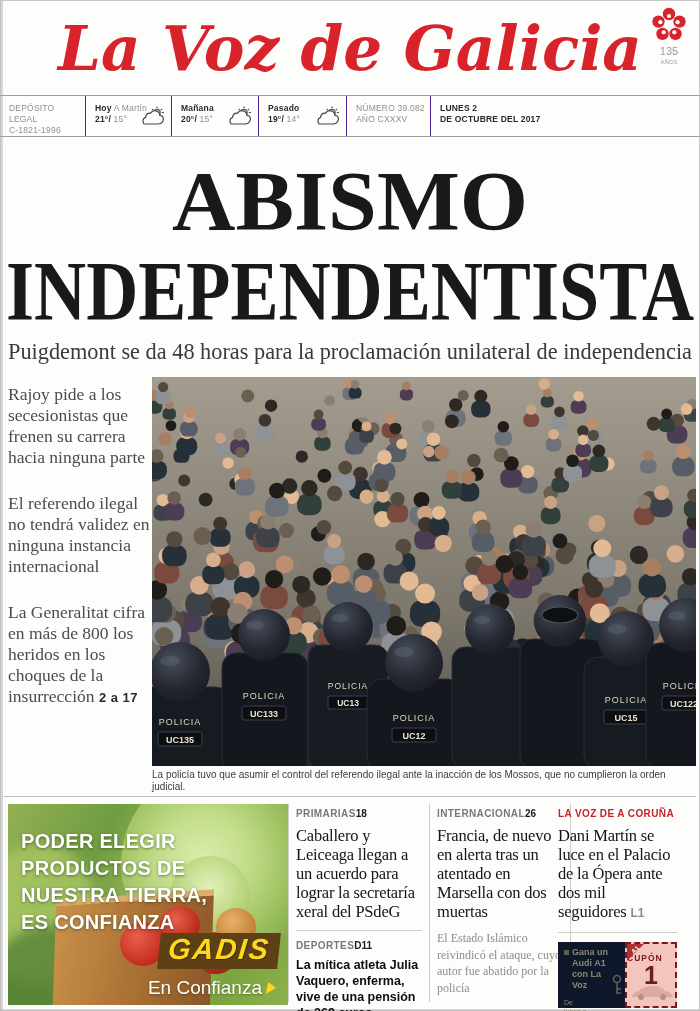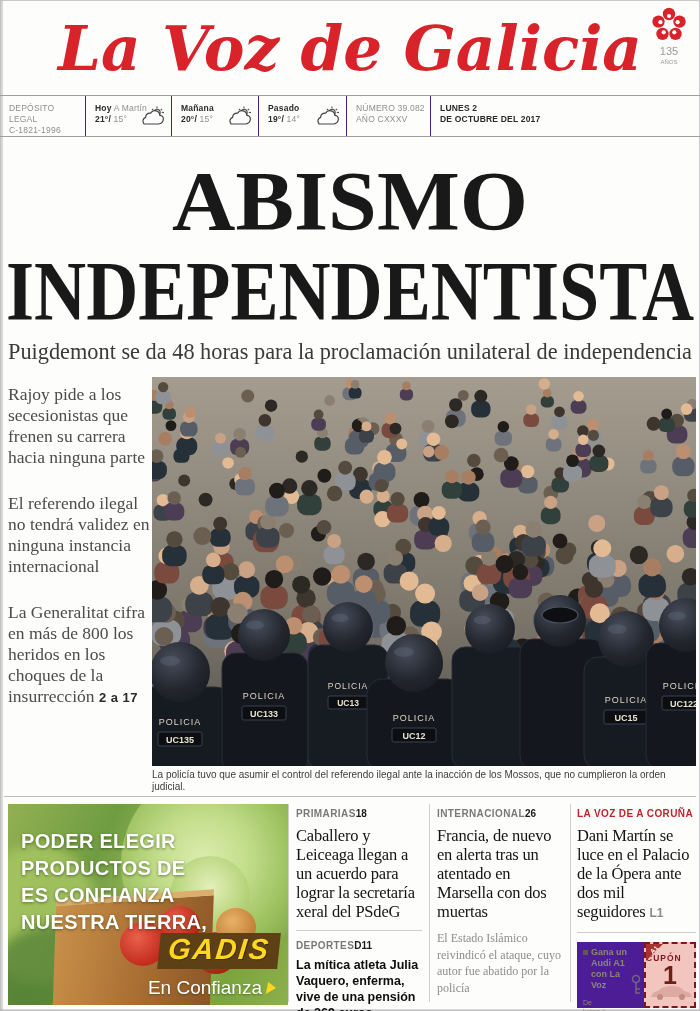--- a/index.html
+++ b/index.html
@@ -74,35 +74,35 @@
   #gadis-tag{position:absolute;right:12px;bottom:6px;font-size:19px;color:#fff;
     text-shadow:0 1px 2px rgba(30,50,10,.5)}
   .tag-arrow{display:inline-block;width:0;height:0;border-left:9px solid #ffd71c;
     border-top:6px solid transparent;border-bottom:6px solid transparent;
     margin-left:5px;transform:skewX(-12deg)}
 
   
   .bcol{position:absolute;top:808px}
   #col-2{left:296px;width:126px}
   #col-3{left:437px;width:126px}
-  #col-4{left:577px;width:119px}
+  #col-4{left:558px;width:119px}
   .kicker{font-size:10px;font-weight:bold;color:#787878;letter-spacing:.4px}
   .kicker .pg{color:#1c1c1c;margin-left:0;letter-spacing:0}
   .kicker-red{color:#c2242c}
   .h-serif{font-family:"Liberation Serif",serif;font-size:16.5px;line-height:19px;
     color:#141414;margin-top:7px;letter-spacing:-.2px}
   .h-sans{font-size:12.5px;line-height:16px;font-weight:bold;color:#0e0e0e;margin-top:6px}
   .sub-serif{font-family:"Liberation Serif",serif;font-size:12px;line-height:16.5px;
     color:#8d8d8d;margin-top:9px}
   .col-rule{height:1px;background:#ccc;margin:9px 0 9px 0}
   .inline-ref{font-size:12px;font-weight:bold;color:#8a8a8a;font-family:Liberation Sans, sans-serif}
 
   
   #coupon{display:flex;margin-top:7px;height:66px}
-  #coupon-left{flex:1;background:#4c1d95;padding:5px 15px 0 6px;position:relative}
+  #coupon-left{flex:1;background:#0f172a;padding:5px 15px 0 6px;position:relative}
   .promo-line{font-size:9px;line-height:11px;font-weight:bold;color:#8b8872}
   .promo-bullet{display:inline-block;width:5px;height:5px;background:#5f5c48;margin-right:3px}
   .promo-small{font-size:7px;line-height:8px;color:#8b8872;margin-top:1px}
   #key-icon{position:absolute;right:2px;bottom:8px;opacity:.65}
   #stamp{width:52px;background:#f2c6bf;border:2px dashed #7e1621;box-sizing:border-box;
     position:relative;overflow:hidden}
   #stamp-corner{position:absolute;top:-12px;left:-12px;width:24px;height:24px;
     background:#a83230;transform:rotate(45deg)}
   #stamp-corner-label{position:absolute;top:2px;left:-1px;width:18px;text-align:center;
     font-size:6.5px;font-weight:bold;color:#fff;transform:rotate(-45deg)}
@@ -720,22 +720,22 @@
   <div id="ad-cabbage"></div>
   <div id="ad-cabbage2"></div>
   <div id="ad-box"></div>
   <div class="tomato" id="tom1"></div>
   <div class="tomato" id="tom2"></div>
   <div class="tomato" id="tom3"></div>
   <div class="tomato" id="fruit1"></div>
   <div id="ad-slogan">
     <div>PODER ELEGIR</div>
     <div>PRODUCTOS DE</div>
+    <div>NUESTRA TIERRA,</div>
     <div>ES CONFIANZA</div>
-    <div>NUESTRA TIERRA,</div>
   </div>
   <div id="gadis-logo">
     <span>GADIS</span>
   </div>
   <div id="gadis-tag">
     <span>En Confianza</span><span class="tag-arrow"></span>
   </div>
 </div>
 
 <div class="bcol" id="col-2">

